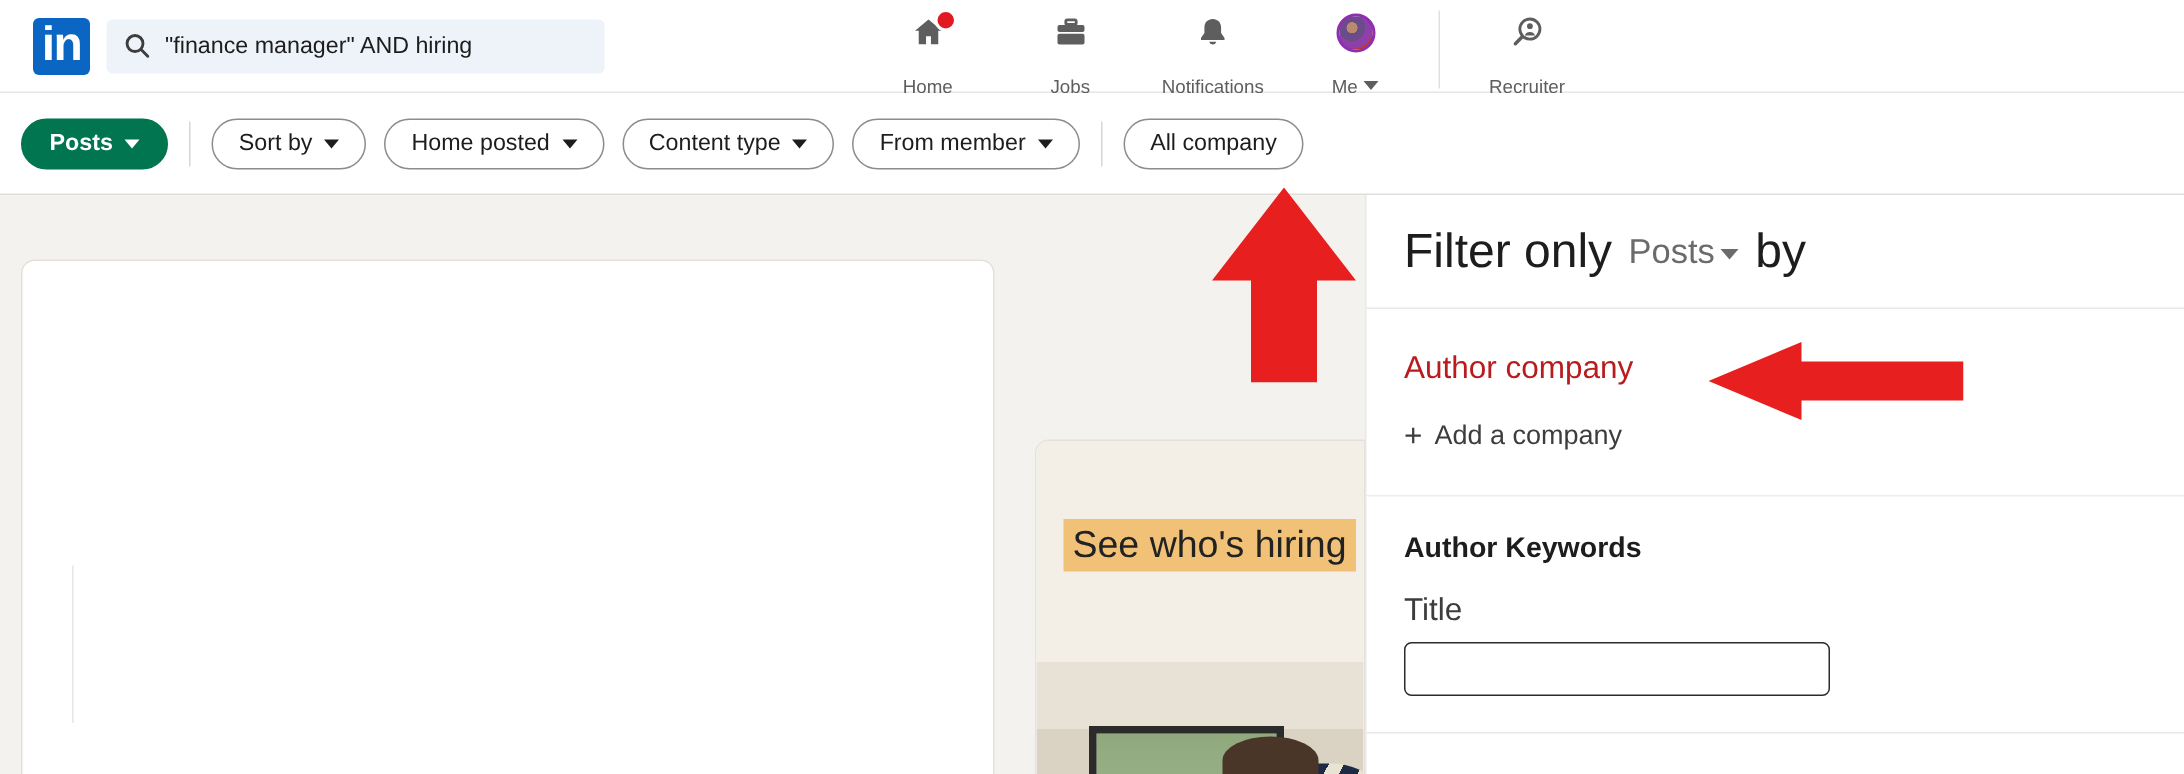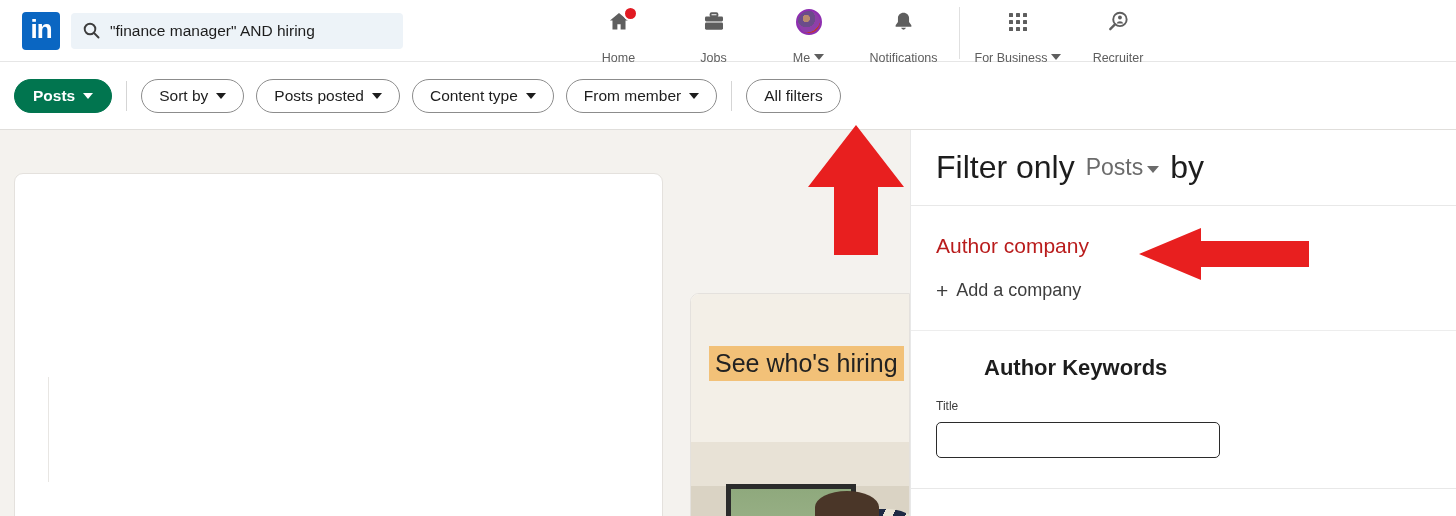--- a/index.html
+++ b/index.html
@@ -16,21 +16,21 @@
   .topnav {
     position: absolute; top: 0; left: 0;
     width: 1456px; height: 62px;
     background: #ffffff;
     border-bottom: 1px solid #e6e6e6;
     display: flex; align-items: center;
   }
   .logo {
     width: 38px; height: 38px; margin-left: 22px;
     background: #0a66c2; border-radius: 4px;
-    color: #fff; font-weight: bold; font-size: 26px;
+    color: #fff; font-weight: bold; font-size: 32px;
     display: flex; align-items: center; justify-content: center;
     letter-spacing: -1px; line-height: 1; padding-bottom: 3px;
     flex: none;
   }
   .searchbox {
     margin-left: 11px; width: 332px; height: 36px;
     background: #edf3f8; border-radius: 4px;
     display: flex; align-items: center; padding: 0 12px;
     flex: none;
   }
@@ -160,22 +160,22 @@
   .section.divided { border-bottom: 1px solid #ededed; }
   .sec-company { padding-top: 28px; padding-bottom: 28px; }
   .sec-title { font-size: 21px; color: #b91c1c; }
   .addlink {
     margin-top: 22px; font-size: 18px; color: #3d3d3d;
     display: inline-flex; align-items: center; gap: 8px; cursor: pointer;
   }
   .plus { font-size: 21px; line-height: 1; color: #3d3d3d; }
 
   .sec-keywords { padding-top: 24px; }
-  .kw-title { font-size: 22px; font-weight: bold; color: #1d1d1d; margin-left: 48px; }
-  .kw-label { margin-top: 18px; font-size: 12px; color: #3d3d3d; }
+  .kw-title { font-size: 19px; font-weight: bold; color: #1d1d1d; }
+  .kw-label { margin-top: 18px; font-size: 21px; color: #3d3d3d; }
   .kw-input {
     margin-top: 9px; width: 284px; height: 36px;
     border: 1px solid #2b2b2b; border-radius: 5px;
     background: #fff; outline: none; padding: 0 10px;
     font-family: "Liberation Sans", sans-serif; font-size: 15px;
   }
   .panel-bottom-rule {
     position: absolute; left: 0; top: 358px; width: 546px;
     height: 1px; background: #e8e8e8;
   }
@@ -221,62 +221,42 @@
             <rect x="2.6" y="6.9" width="18.8" height="5" rx="1.4" fill="#5e5e5e"></rect>
             <rect x="2.6" y="13.1" width="18.8" height="7.4" rx="1.4" fill="#5e5e5e"></rect>
           </svg>
         </div>
         <div class="lbl">Jobs</div>
       </div>
 
 
       <div class="navitem">
         <div class="ic">
-          <div class="avatar"></div>
-        </div>
-        <div class="lbl">
-          <span>Me</span><span class="caret"></span>
-        </div>
-      </div>
-
-      <div class="navitem">
-        <div class="ic">
           <svg width="23" height="23" viewBox="0 0 24 24">
             <path d="M12 2.8c-3.4 0-5.8 2.5-5.8 5.7v4L3.8 16v1.4h16.4V16l-2.4-3.5v-4c0-3.2-2.4-5.7-5.8-5.7z" fill="#5e5e5e"></path>
             <path d="M9.5 18.6a2.6 2.6 0 0 0 5 0z" fill="#5e5e5e"></path>
           </svg>
         </div>
         <div class="lbl">Notifications</div>
       </div>
 
+      <div class="navitem">
+        <div class="ic">
+          <div class="avatar"></div>
+        </div>
+        <div class="lbl">
+          <span>Me</span><span class="caret"></span>
+        </div>
+      </div>
+
     </div>
 
     <div class="navdivider"></div>
 
     <div class="navright">
-      <div class="navitem">
-        <div class="ic">
-          <svg width="22" height="22" viewBox="0 0 22 22">
-            <g fill="#5e5e5e">
-              <rect x="2" y="2" width="4" height="4" rx="0.6"></rect>
-                <rect x="9" y="2" width="4" height="4" rx="0.6"></rect>
-                <rect x="16" y="2" width="4" height="4" rx="0.6"></rect>
-              <rect x="2" y="9" width="4" height="4" rx="0.6"></rect>
-                <rect x="9" y="9" width="4" height="4" rx="0.6"></rect>
-                <rect x="16" y="9" width="4" height="4" rx="0.6"></rect>
-              <rect x="2" y="16" width="4" height="4" rx="0.6"></rect>
-                <rect x="9" y="16" width="4" height="4" rx="0.6"></rect>
-                <rect x="16" y="16" width="4" height="4" rx="0.6"></rect>
-            </g>
-          </svg>
-        </div>
-        <div class="lbl">
-          <span>For Business</span><span class="caret"></span>
-        </div>
-      </div>
 
       <div class="navitem">
         <div class="ic">
           <svg width="23" height="23" viewBox="0 0 24 24">
             <circle cx="13.5" cy="9.8" r="7" fill="none" stroke="#5e5e5e" stroke-width="2"></circle>
             <circle cx="13.5" cy="7.8" r="2" fill="#5e5e5e"></circle>
             <path d="M9.9 14.2a3.9 3.9 0 0 1 7.2 0z" fill="#5e5e5e"></path>
             <line x1="8.3" y1="15" x2="3.4" y2="20" stroke="#5e5e5e" stroke-width="2.4" stroke-linecap="round"></line>
           </svg>
         </div>
@@ -290,36 +270,36 @@
       <span>Posts</span>
       <span class="caret"></span>
     </div>
     <div class="vbar"></div>
     <div class="pill">
       <span>Sort by</span>
       <span class="caret"></span>
     </div>
     <div class="pillgap"></div>
     <div class="pill">
-      <span>Posts posted</span>
+      <span>Home posted</span>
       <span class="caret"></span>
     </div>
     <div class="pillgap"></div>
     <div class="pill">
       <span>Content type</span>
       <span class="caret"></span>
     </div>
     <div class="pillgap"></div>
     <div class="pill">
       <span>From member</span>
       <span class="caret"></span>
     </div>
     <div class="vbar"></div>
     <div class="pill">
-      <span>All filters</span>
+      <span>All company</span>
     </div>
   </div>
 
   <div class="main">
     <div class="feedcard">
       <div class="feedline"></div>
     </div>
 
     <div class="promo">
       <div class="promo-photo">

